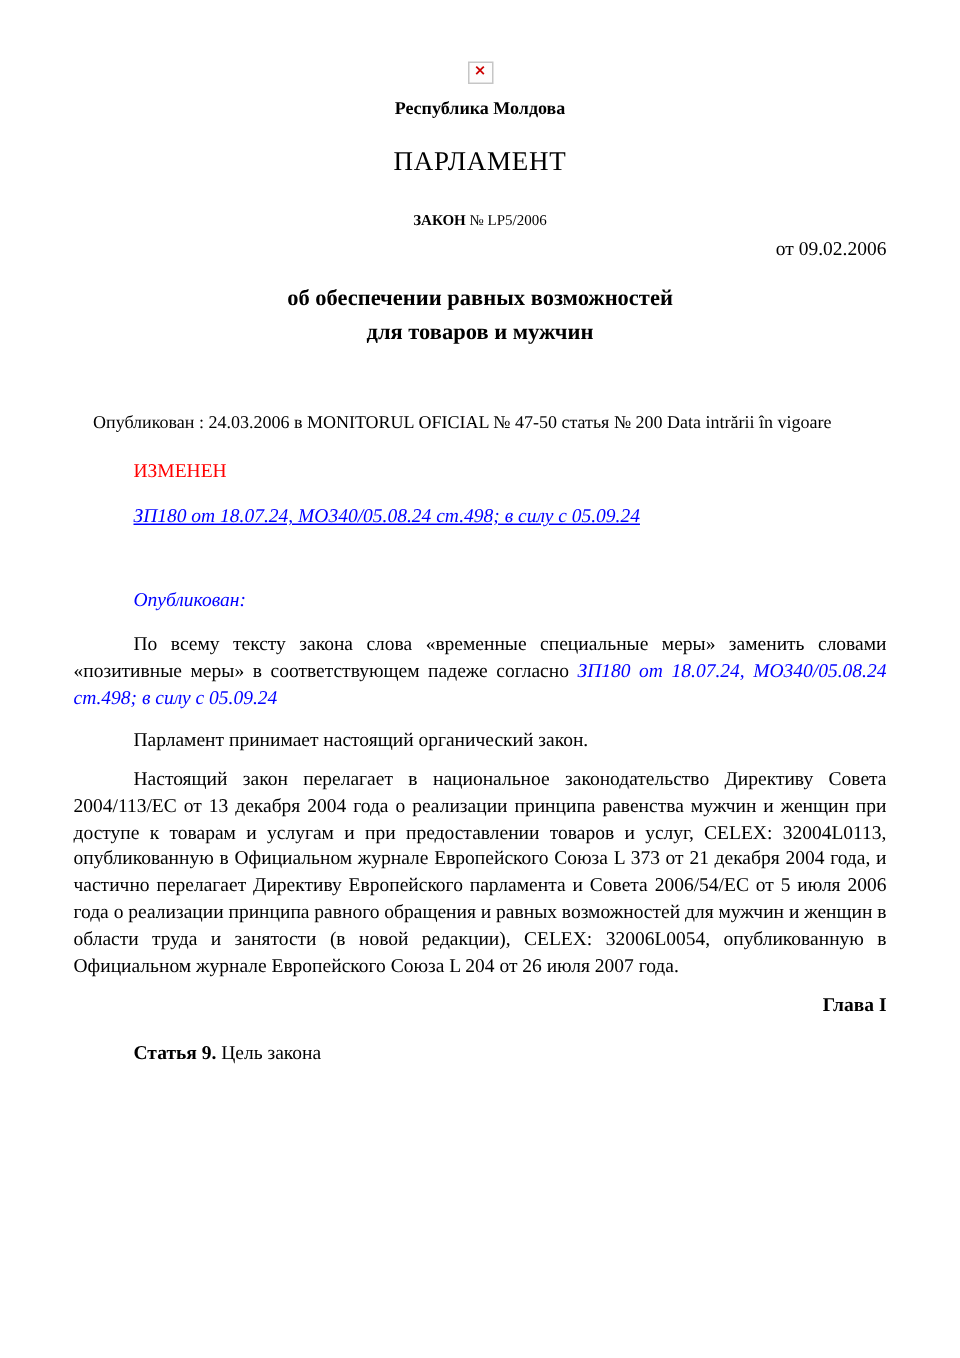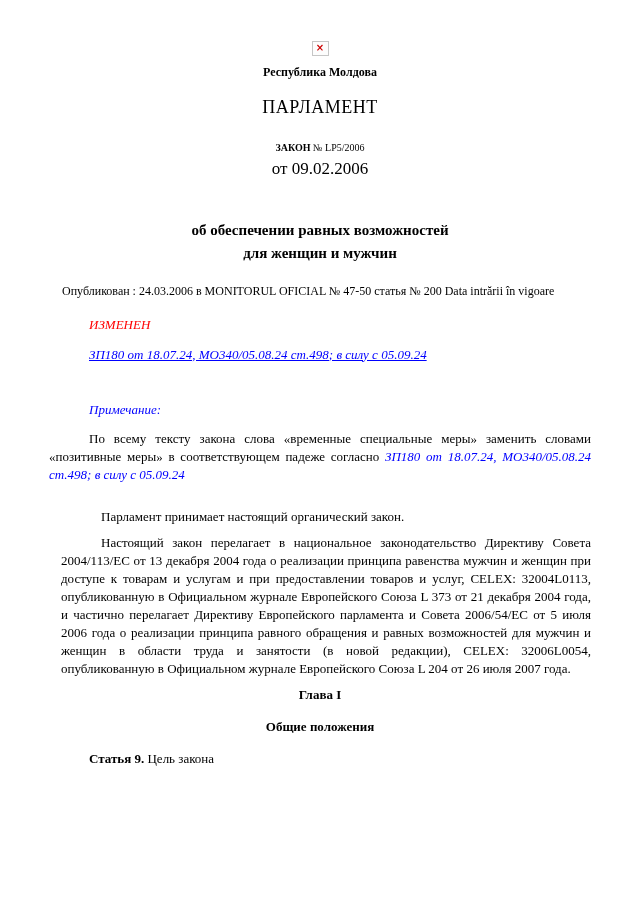--- a/index.html
+++ b/index.html
@@ -31,43 +31,43 @@
   .broken-img .bx {
     color: #cc0000;
     font-family: "DejaVu Sans", sans-serif;
     font-size: 10px;
     font-weight: bold;
     line-height: 1;
   }
   .country { font-size: 12px; font-weight: bold; margin-bottom: 15px; }
   .parliament { font-size: 18px; letter-spacing: 0.5px; margin-bottom: 21px; }
   .law-line { font-size: 10px; margin-bottom: 2px; }
-  .law-date { font-size: 17px; margin-bottom: 38px; }
-  .doc-title { font-size: 15px; font-weight: bold; line-height: 1.55; margin-bottom: 18px; }
+  .law-date { font-size: 13px; margin-bottom: 13px; text-align: right; }
+  .doc-title { font-size: 15px; font-weight: bold; line-height: 1.55; margin-bottom: 38px; }
   .published { font-size: 12px; margin-bottom: 16px; margin-left: 13px; }
   .indent { text-indent: 40px; }
-  .amended-label { color: #ff0000; font-style: italic; margin-bottom: 12px; }
+  .amended-label { color: #ff0000; margin-bottom: 12px; }
   .amend-link {
     color: #0000ff;
     font-style: italic;
     text-decoration: underline;
     cursor: pointer;
   }
   .amend-link-row { margin-bottom: 38px; }
   .note-label { color: #0000ff; font-style: italic; margin-bottom: 11px; }
   .para {
     text-align: justify;
     text-indent: 40px;
     margin-bottom: 14px;
   }
   .blue-italic { color: #0000ff; font-style: italic; }
-  .chapter { font-weight: bold; margin-bottom: 14px; }
+  .chapter { font-weight: bold; margin-bottom: 14px; text-align: right; }
   .article-line { margin-bottom: 10px; }
-  .mb18 { margin-bottom: 24px; }
-  .mb8 { margin-bottom: 8px; margin-left: 12px; }
+  .mb18 { margin-bottom: 10px; }
+  .mb8 { margin-bottom: 8px; }
 </style>
 </head>
 <body>
 
 <div class="page">
 
   <div class="icon-row">
     <span class="broken-img">
         <span class="bx">×</span>
       </span>
@@ -79,43 +79,42 @@
 
   <div class="center law-line">
     <span class="bold">ЗАКОН</span>
     <span>№ LP5/2006</span>
   </div>
 
   <div class="center law-date">от 09.02.2006</div>
 
   <div class="center doc-title">
     <div>об обеспечении равных возможностей</div>
-    <div>для женщин и мужчин</div>
+    <div>для товаров и мужчин</div>
   </div>
 
   <div class="published">Опубликован : 24.03.2006 в MONITORUL OFICIAL № 47-50 статья № 200 Data intrării în vigoare</div>
 
   <div class="indent amended-label">ИЗМЕНЕН</div>
 
   <div class="indent amend-link-row">
     <span class="amend-link">ЗП180 от 18.07.24, МО340/05.08.24 ст.498; в силу с 05.09.24</span>
   </div>
 
-  <div class="indent note-label">Примечание:</div>
+  <div class="indent note-label">Опубликован:</div>
 
   <div class="para mb18"><span>По всему тексту закона слова «временные специальные меры» заменить словами «позитивные меры» в соответствующем падеже согласно </span><span class="blue-italic">ЗП180 от 18.07.24, МО340/05.08.24 ст.498; в силу с 05.09.24</span></div>
 
   <div class="indent mb8">Парламент принимает настоящий органический закон.</div>
 
   <div class="para mb8">Настоящий закон перелагает в национальное законодательство Директиву Совета 2004/113/ЕС от 13 декабря 2004 года о реализации принципа равенства мужчин и женщин при доступе к товарам и услугам и при предоставлении товаров и услуг, CELEX: 32004L0113, опубликованную в Официальном журнале Европейского Союза L 373 от 21 декабря 2004 года, и частично перелагает Директиву Европейского парламента и Совета 2006/54/ЕС от 5 июля 2006 года о реализации принципа равного обращения и равных возможностей для мужчин и женщин в области труда и занятости (в новой редакции), CELEX: 32006L0054, опубликованную в Официальном журнале Европейского Союза L 204 от 26 июля 2007 года.</div>
 
 
   <div class="center chapter">Глава I</div>
 
-  <div class="center chapter">Общие положения</div>
 
   <div class="indent article-line">
     <span class="bold">Статья 9.</span>
     <span>Цель закона</span>
   </div>
 
 
 </div>
 
 </body></html>

